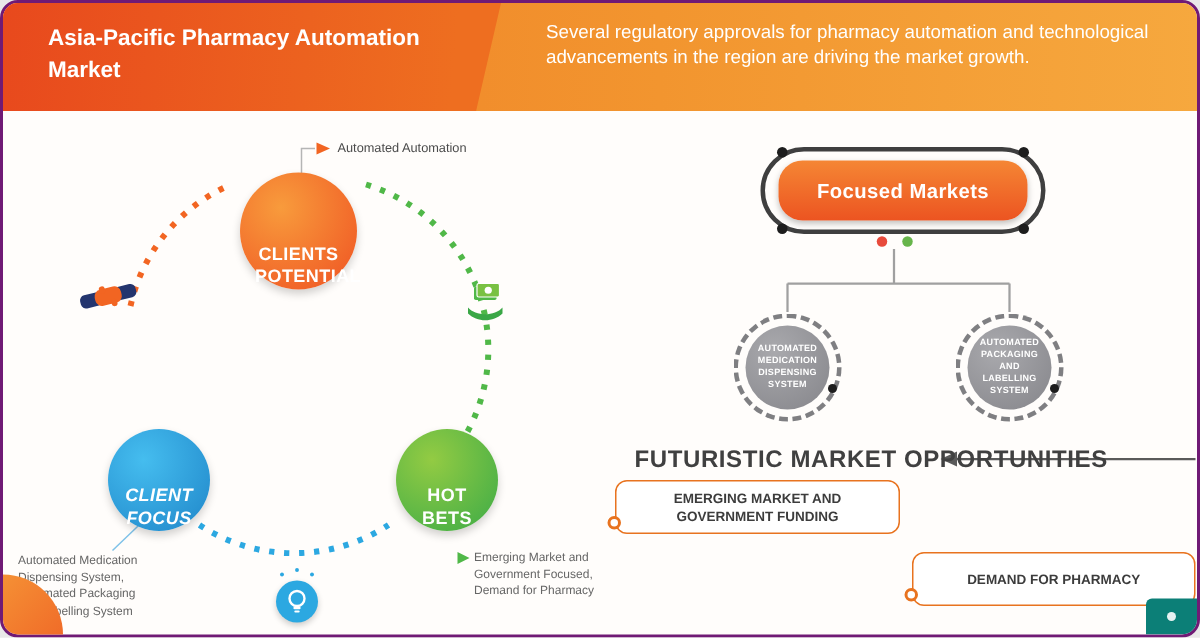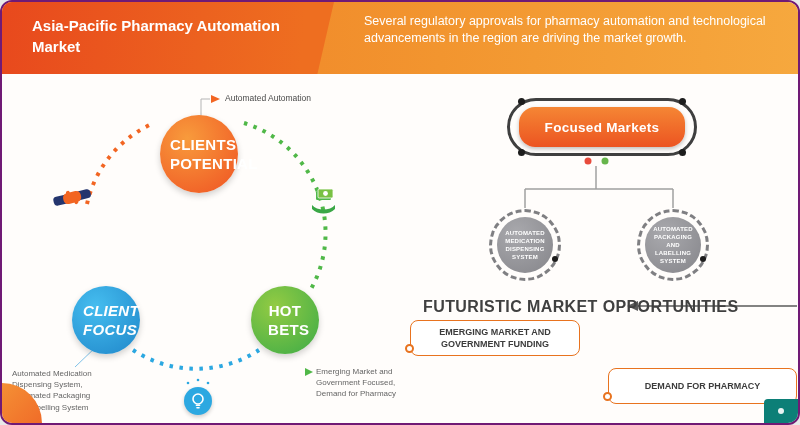--- a/index.html
+++ b/index.html
@@ -23,30 +23,30 @@
     color:#fff; font-size:15px; font-weight:bold; line-height:1.4;
   }
   .subtitle {
     position:absolute; left:362px; top:11px; width:412px;
     color:#fff; font-size:12.5px; line-height:1.38;
   }
   
   svg.overlay { position:absolute; inset:0; }
   
   .cnode {
-    position:absolute; border-radius:50%; display:flex; align-items:center;
+    position:absolute; border-radius:50%; display:flex; align-items:flex-end;
     justify-content:center; text-align:center; color:#fff; font-weight:bold;
-    font-size:15px; line-height:1.3; letter-spacing:.3px;
+    font-size:12px; line-height:1.3; letter-spacing:.3px;
     box-shadow:0 3px 6px rgba(0,0,0,.18);
   }
   .cnode.orange { left:158px; top:113px; width:78px; height:78px;
     background:radial-gradient(circle at 35% 30%,#f89b3c,#ef5222); }
   .cnode.blue { left:70px; top:284px; width:68px; height:68px;
     background:radial-gradient(circle at 35% 30%,#45bdef,#1f86c9); }
-  .cnode.green { left:249px; top:284px; width:68px; height:68px;
+  .cnode.green { left:262px; top:284px; width:68px; height:68px;
     background:radial-gradient(circle at 35% 30%,#93cb43,#3cab47); }
   .top-label {
     position:absolute; left:223px; top:91px; font-size:8.5px; color:#4a4a4a;
   }
   .note {
     position:absolute; font-size:8px; color:#666; line-height:1.4;
   }
   .note.cf { left:10px; top:366px; width:92px; }
   .note.hb { left:314px; top:364px; width:102px; }
   .icon-abs { position:absolute; }
@@ -94,21 +94,21 @@
     position:absolute; left:405px; top:296px; font-size:16px; font-weight:600;
     color:#404040; letter-spacing:.4px;padding-left:16px;
   }
   .opp-box {
     position:absolute; top:318px; height:36px; background:#fff;
     border:1.5px solid #e8731f; border-radius:8px;
     display:flex; align-items:center; justify-content:center; text-align:center;
     font-size:9px; font-weight:bold; color:#3c3c3c; line-height:1.35;
     padding:0 14px;
   }
-  .opp-box.b1 { left:408px; width:170px; }
+  .opp-box.b1 { left:408px; width:190px; }
   .opp-box.b2 { left:606px; width:189px;margin-top:48px; }
   .opp-ring {
     position:absolute; left:-6px; bottom:2px; width:9px; height:9px;
     border:2px solid #e8731f; border-radius:50%; background:#fff;
   }
   
   .corner-orange {
     position:absolute; left:-40px; bottom:-40px; width:80px; height:80px;
     border-radius:50%; background:linear-gradient(135deg,#f7a23b,#ee5a22);
   }

